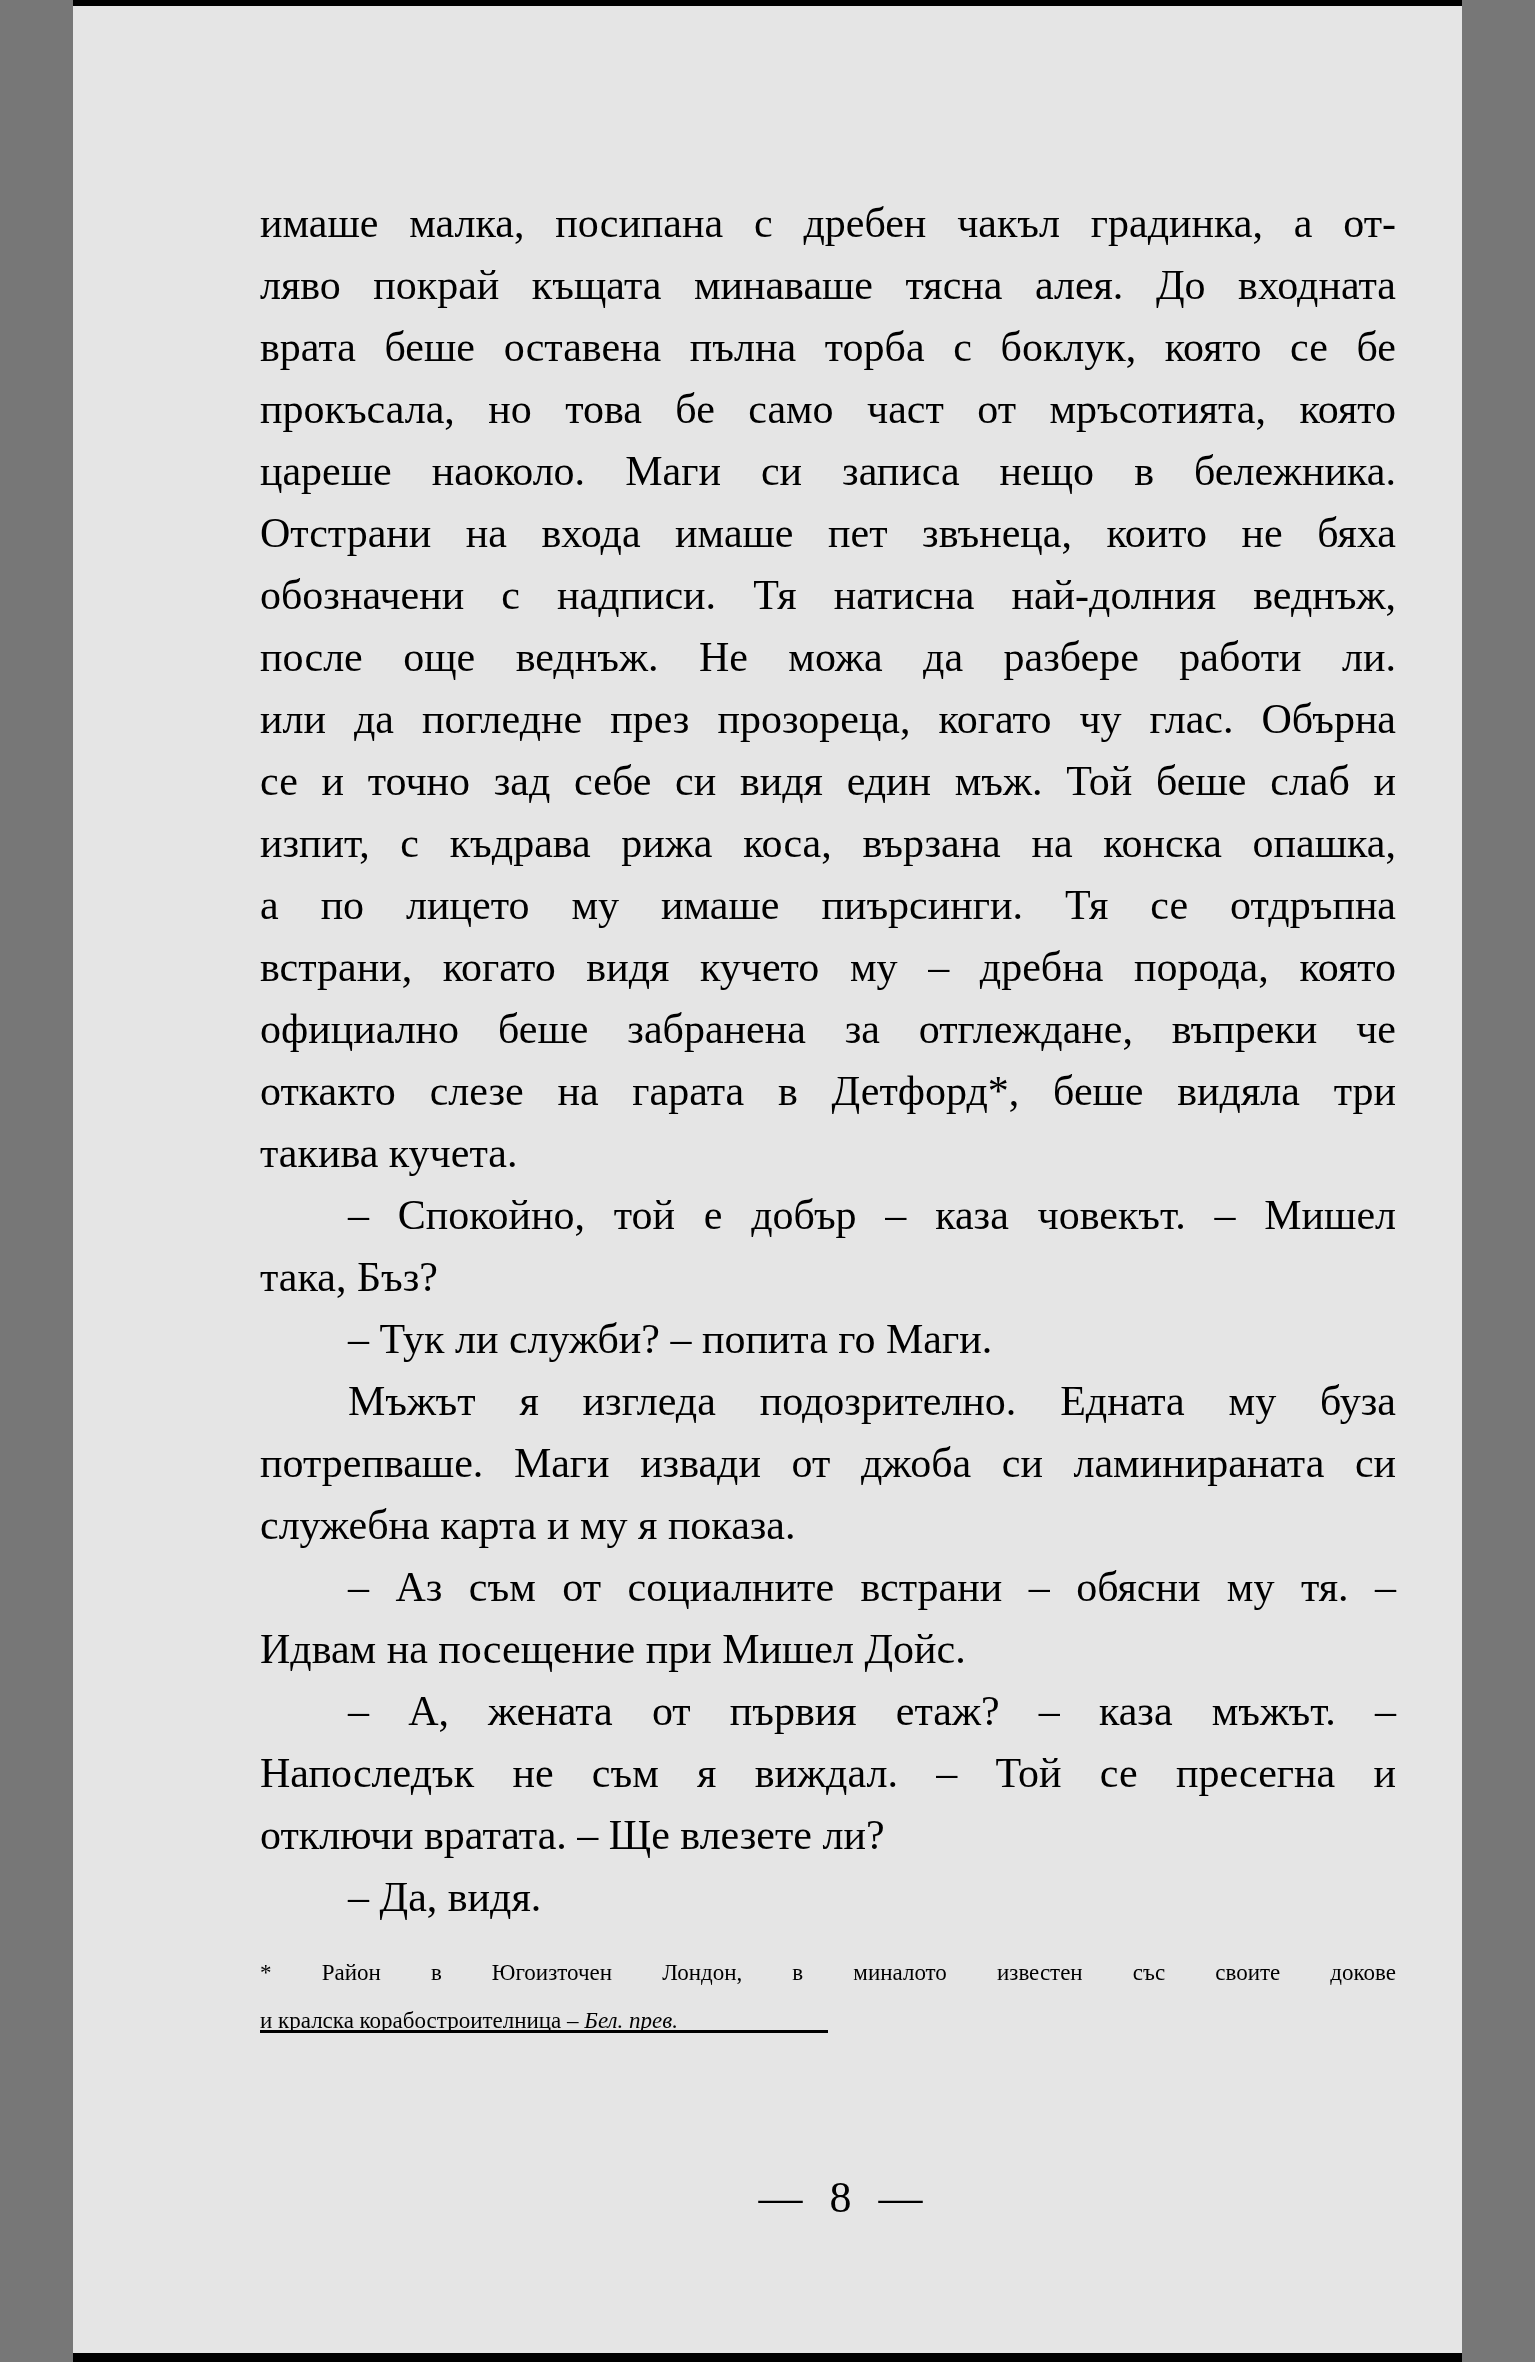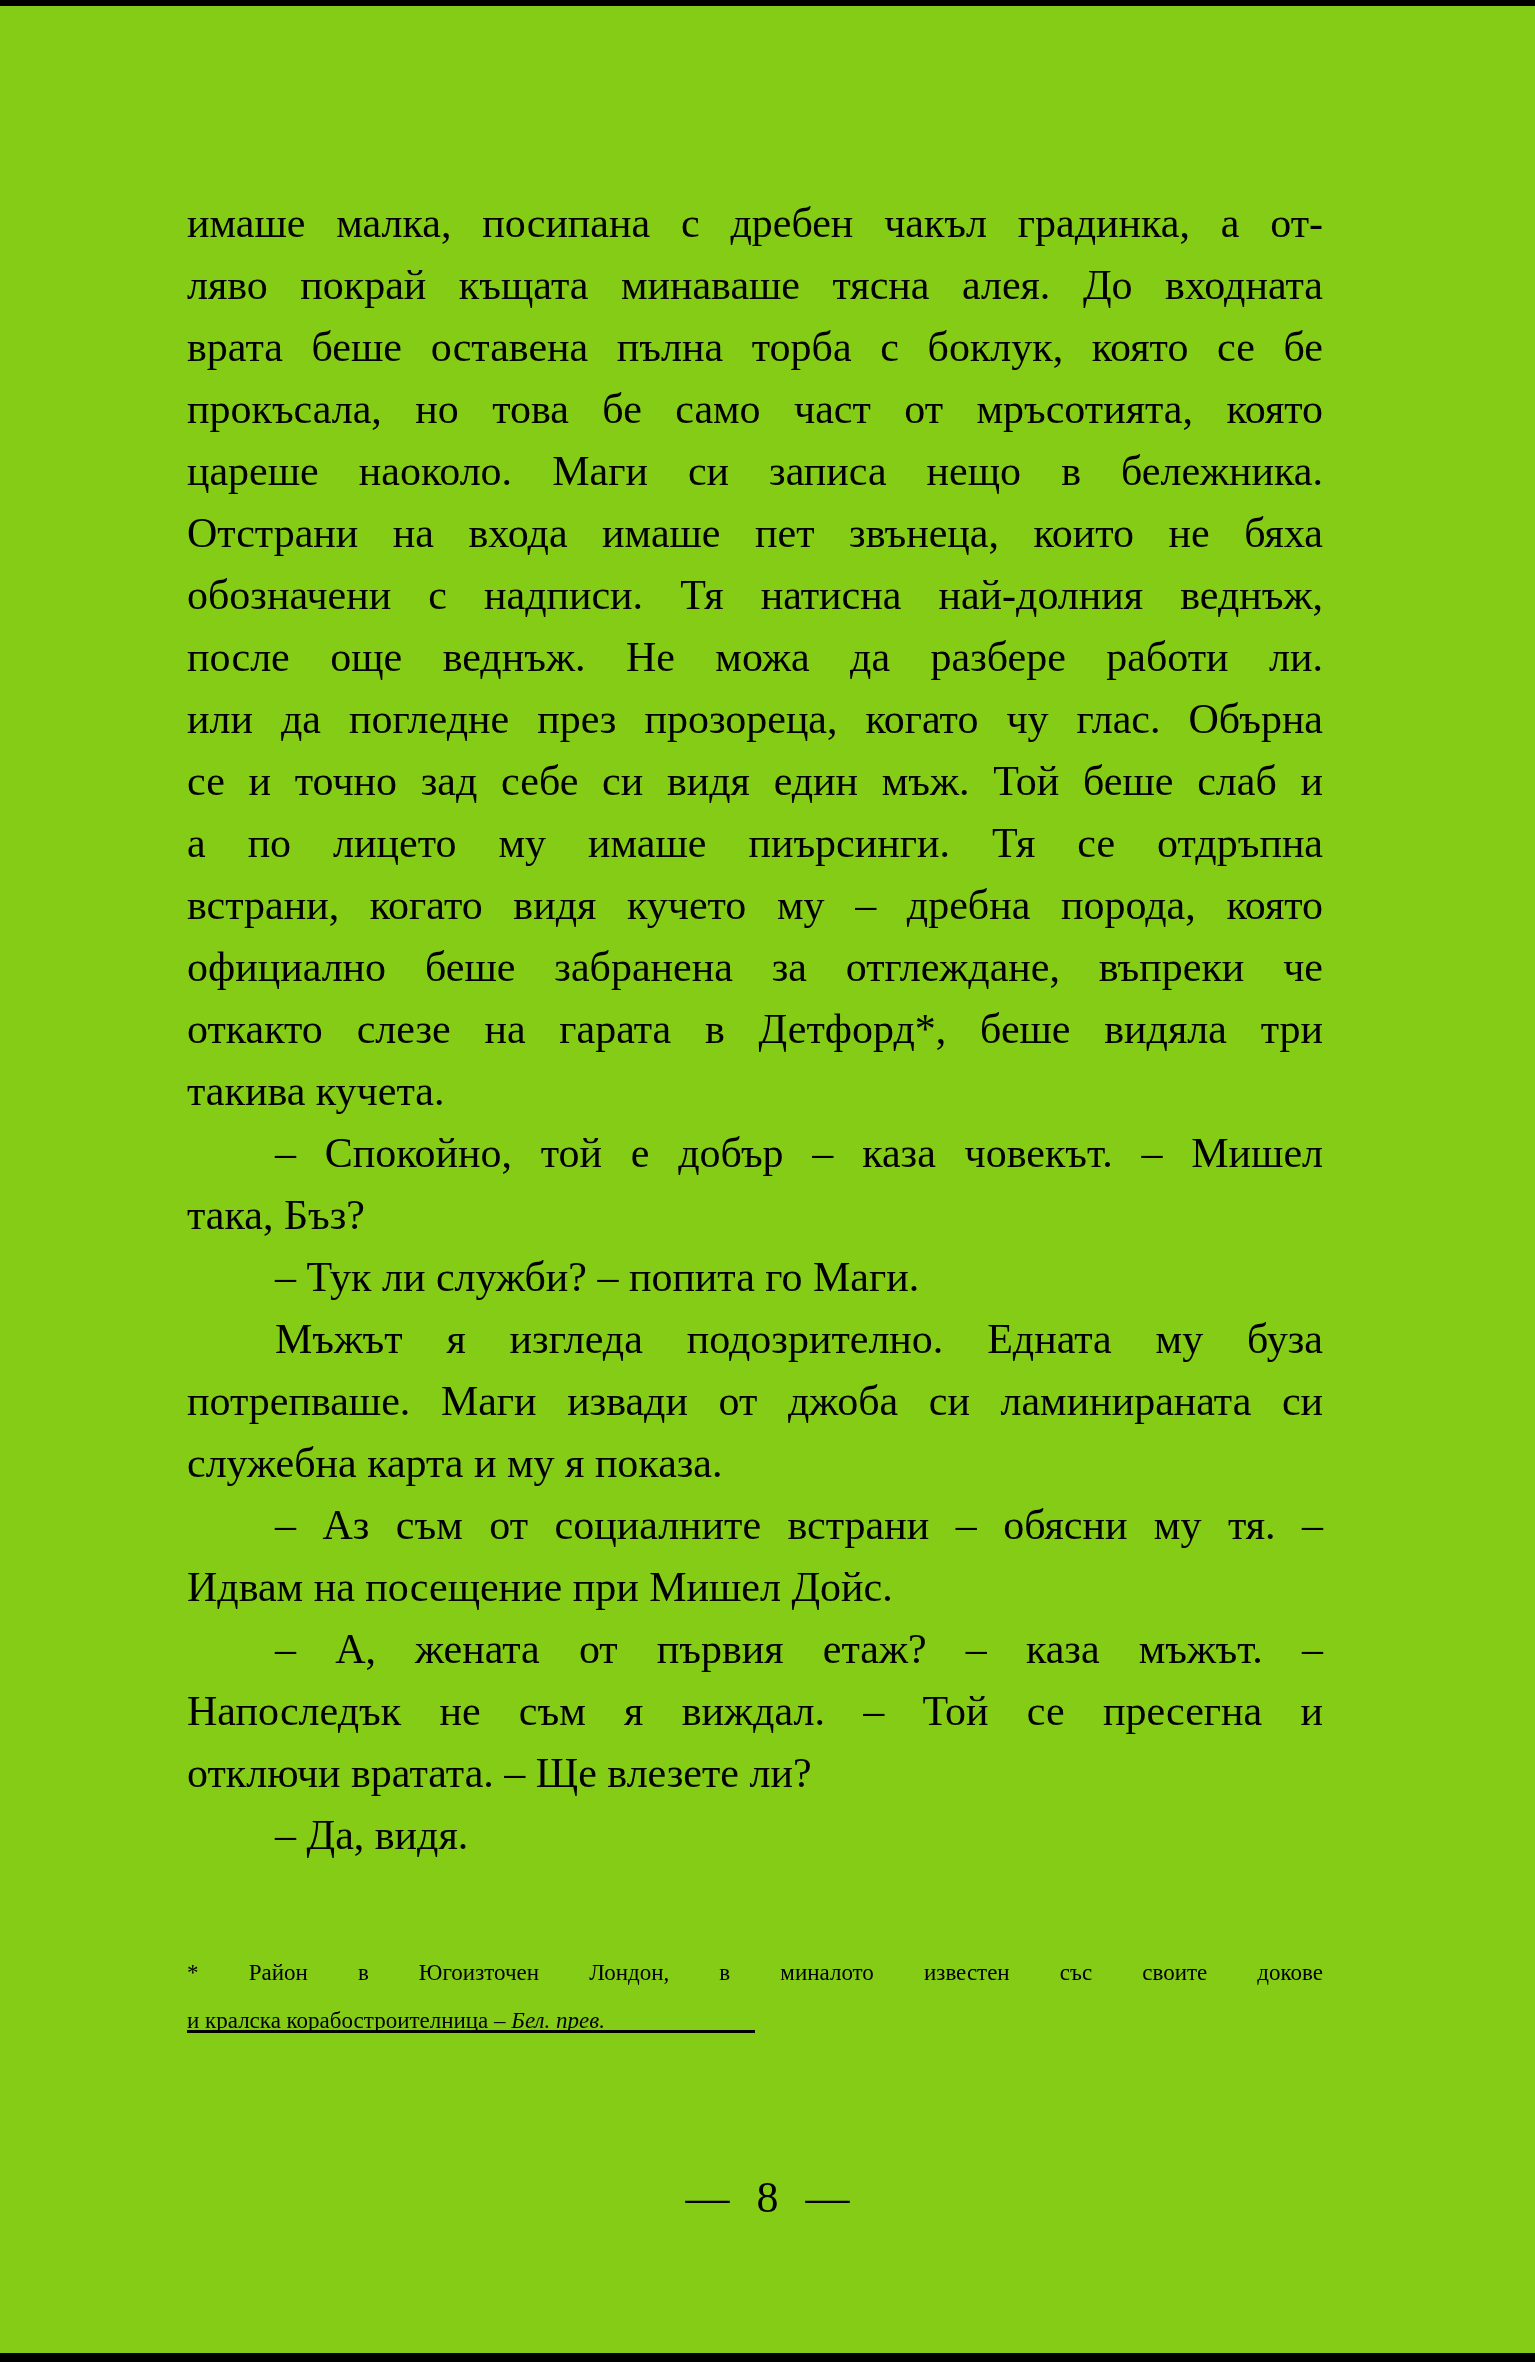--- a/index.html
+++ b/index.html
@@ -1,19 +1,19 @@
 <!DOCTYPE html>
 <html><head>
 <meta charset="utf-8">
 <style>
   html,body{margin:0;padding:0;background:#777;}
   .page{
     position:relative;
-    width:1535px;height:2362px;
-    background:#84cc16;
+    width:1389px;height:2362px;
+    background:#e5e5e5;
     color:#000000;
     font-family:"Liberation Serif","DejaVu Serif",serif;
     overflow:hidden;
     margin:0 auto;
   }
   .edge-bar{position:absolute;left:0;width:1535px;background:#000;}
   .edge-bar.top{top:0;height:6px;}
   .edge-bar.bottom{top:2353px;height:9px;}
   .body-text{
     position:absolute;left:187px;top:192px;width:1136px;
@@ -49,20 +49,21 @@
       <div class="line j">имаше малка, посипана с дребен чакъл градинка, а от-</div>
       <div class="line j">ляво покрай къщата минаваше тясна алея. До входната</div>
       <div class="line j">врата беше оставена пълна торба с боклук, която се бе</div>
       <div class="line j">прокъсала, но това бе само част от мръсотията, която</div>
       <div class="line j">цареше наоколо. Маги си записа нещо в бележника.</div>
       <div class="line j">Отстрани на входа имаше пет звънеца, които не бяха</div>
       <div class="line j">обозначени с надписи. Тя натисна най-долния веднъж,</div>
       <div class="line j">после още веднъж. Не можа да разбере работи ли.</div>
       <div class="line j">или да погледне през прозореца, когато чу глас. Обърна</div>
       <div class="line j">се и точно зад себе си видя един мъж. Той беше слаб и</div>
+      <div class="line j">изпит, с къдрава рижа коса, вързана на конска опашка,</div>
       <div class="line j">а по лицето му имаше пиърсинги. Тя се отдръпна</div>
       <div class="line j">встрани, когато видя кучето му – дребна порода, която</div>
       <div class="line j">официално беше забранена за отглеждане, въпреки че</div>
       <div class="line j">откакто слезе на гарата в Детфорд*, беше видяла три</div>
       <div class="line">такива кучета.</div>
       <div class="line j ind">– Спокойно, той е добър – каза човекът. – Мишел</div>
       <div class="line">така, Бъз?</div>
       <div class="line ind">– Тук ли служби? – попита го Маги.</div>
       <div class="line j ind">Мъжът я изгледа подозрително. Едната му буза</div>
       <div class="line j">потрепваше. Маги извади от джоба си ламинираната си</div>

